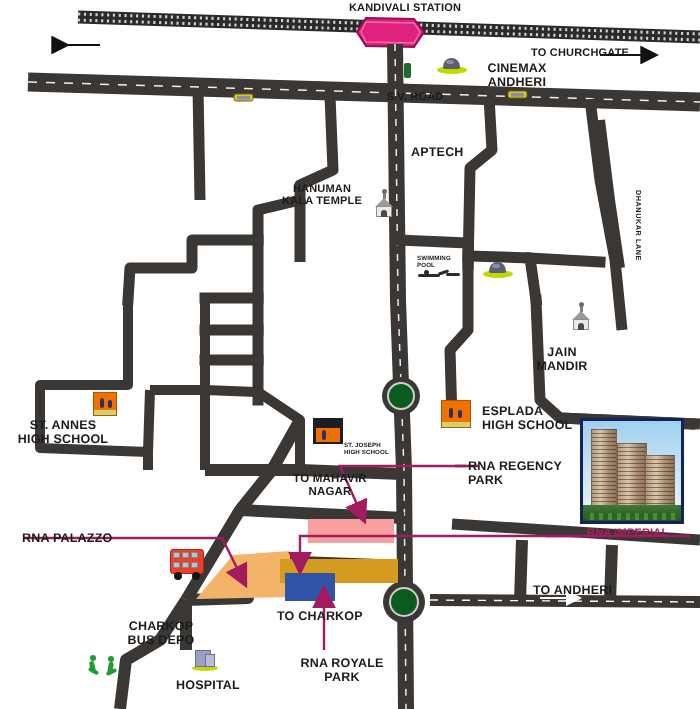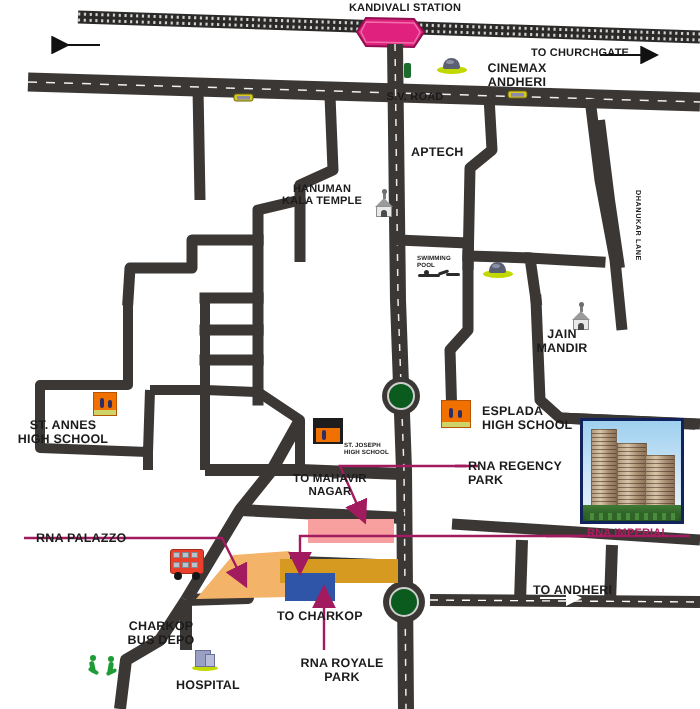--- a/index.html
+++ b/index.html
@@ -410,40 +410,40 @@
 
   <div class="lbl t12 l" style="left:411px;top:145px;width:90px;">APTECH</div>
 
   <div class="lbl t13 c" style="left:262px;top:183px;width:120px;">HANUMAN
 KALA TEMPLE</div>
 
   <div class="lbl t7 l" style="left:417px;top:256px;width:60px;">SWIMMING
 POOL</div>
 
 
-  <div class="lbl t12 c" style="left:524px;top:327px;width:76px;">JAIN
+  <div class="lbl t12 c" style="left:524px;top:345px;width:76px;">JAIN
 MANDIR</div>
 
   <div class="lbl t12 l" style="left:482px;top:404px;width:130px;">ESPLADA
 HIGH SCHOOL</div>
 
   <div class="lbl t12 c" style="left:8px;top:418px;width:110px;">ST. ANNES
 HIGH SCHOOL</div>
 
   <div class="lbl t7 l" style="left:344px;top:443px;width:56px;">ST. JOSEPH
 HIGH SCHOOL</div>
 
 
   <div class="lbl t11 c" style="left:287px;top:473px;width:86px;">TO MAHAVIR
 NAGAR</div>
 
   <div class="lbl t12 l" style="left:468px;top:459px;width:120px;">RNA REGENCY
 PARK</div>
 
-  <div class="lbl t12 l" style="left:36px;top:531px;width:120px;">RNA PALAZZO</div>
+  <div class="lbl t12 l" style="left:22px;top:531px;width:120px;">RNA PALAZZO</div>
 
   <div class="lbl t13 l magenta" style="left:587px;top:527px;width:120px;">RNA IMPERIAL</div>
 
   <div class="lbl t12 c" style="left:113px;top:583px;width:96px;margin-top:36px;">CHARKOP
 BUS DEPO</div>
 
   <div class="lbl t12 l" style="left:277px;top:609px;width:110px;">TO CHARKOP</div>
 
   <div class="lbl t12 l" style="left:533px;top:583px;width:110px;">TO ANDHERI</div>
 

